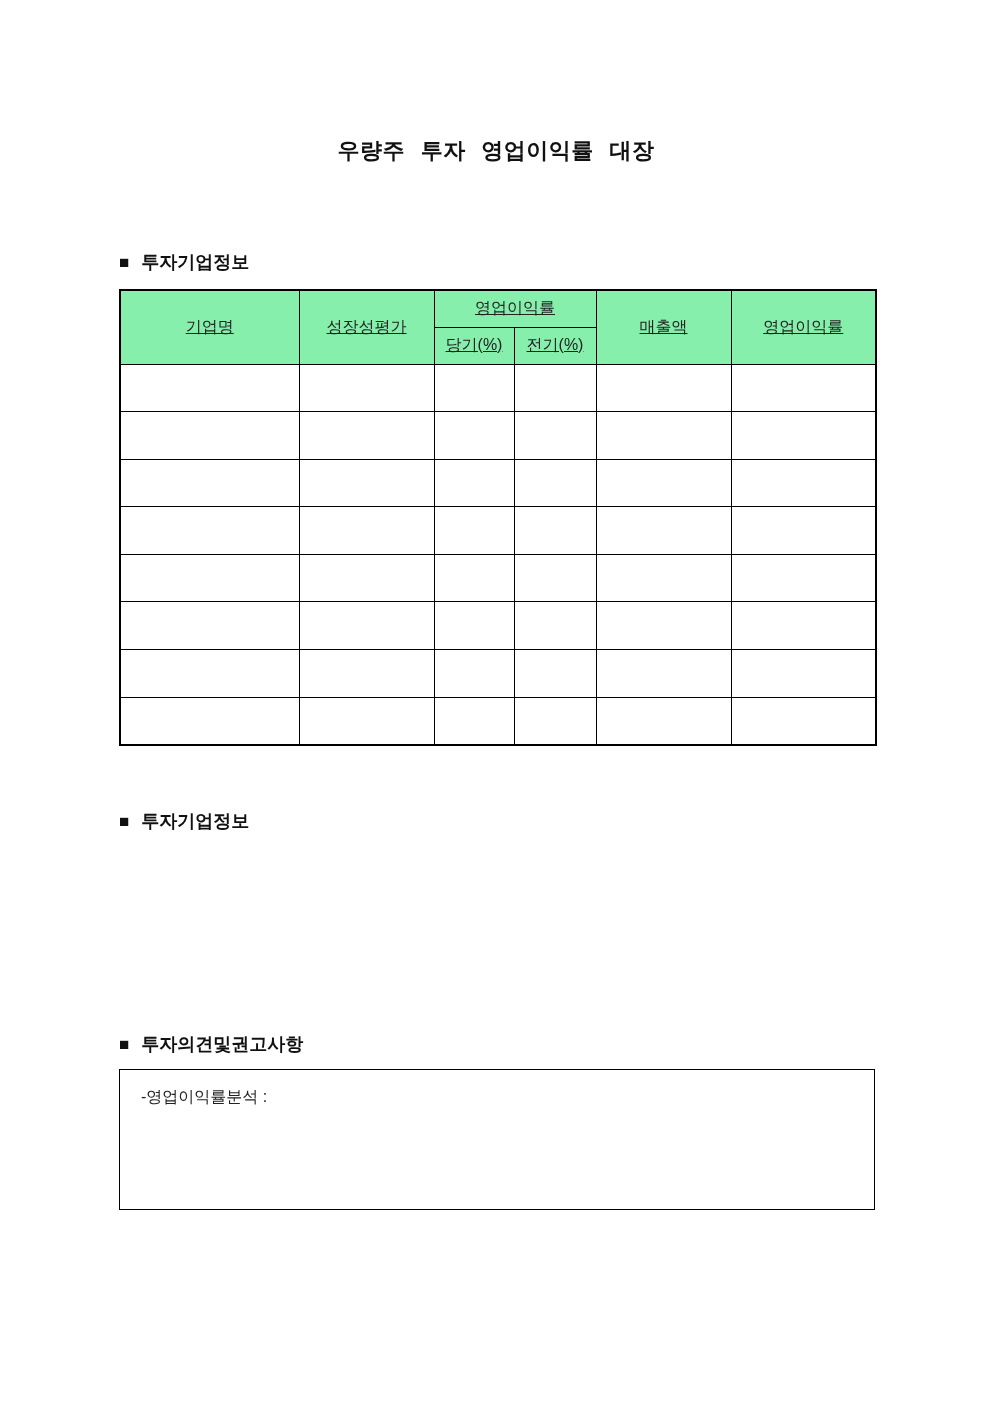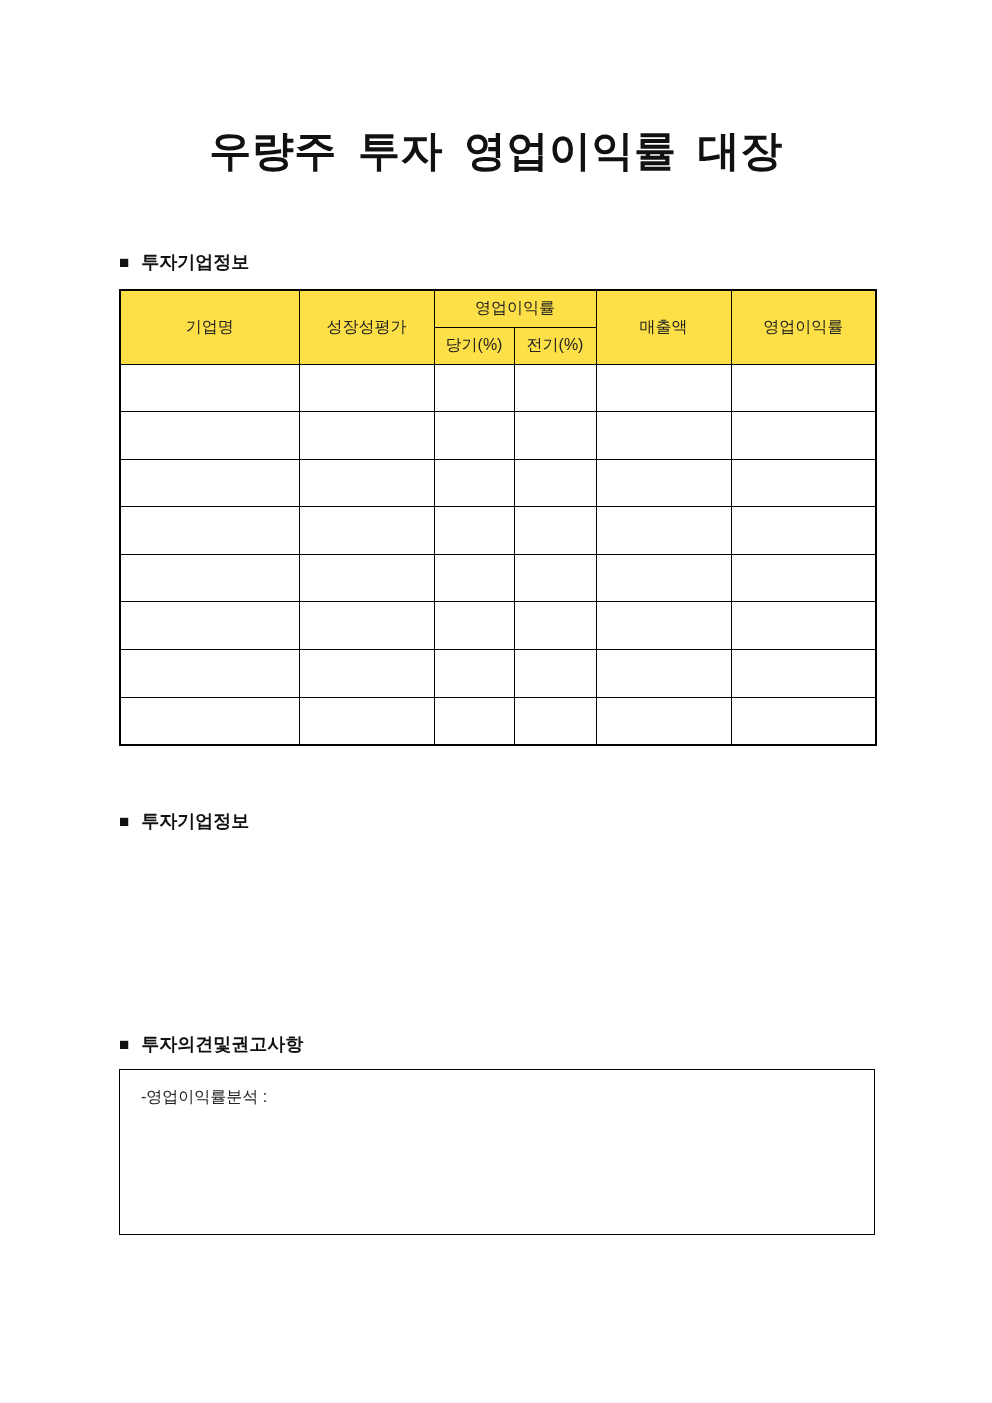--- a/index.html
+++ b/index.html
@@ -14,21 +14,21 @@
     height: 1403px;
     background: #ffffff;
     overflow: hidden;
   }
   .doc-title {
     position: absolute;
     top: 130px;
     left: 0;
     width: 100%;
     text-align: center;
-    font-size: 42px;
+    font-size: 22px;
     font-weight: 700;
     letter-spacing: 0.5px;
     word-spacing: 9px;
     line-height: 42px;
     color: #111111;
   }
   .section-heading {
     position: absolute;
     left: 119px;
     display: flex;
@@ -61,34 +61,35 @@
   table.form-table td {
     border: 1px solid #000000;
     text-align: center;
     vertical-align: middle;
     font-size: 16px;
     font-weight: 400;
     color: #222222;
     overflow: hidden;
   }
   table.form-table th {
-    background: #fde047;
+    background: #86efac;
+    text-decoration: underline;
   }
   .table-company thead tr { height: 37px; }
   .table-company tbody tr { height: 47.6px; }
   .table-company tbody td { background: #ffffff; }
   .table-analysis thead tr { height: 42px; }
   .table-analysis tbody tr { height: 69px; }
 
   .opinion-box {
     position: absolute;
     left: 119px;
     top: 1069px;
     width: 756px;
-    height: 166px;
+    height: 141px;
     border: 1.5px solid #000000;
     background: #ffffff;
     padding: 13px 18px 0 21px;
   }
   .opinion-line {
     font-size: 16px;
     line-height: 28px;
     color: #222222;
     white-space: pre;
   }

